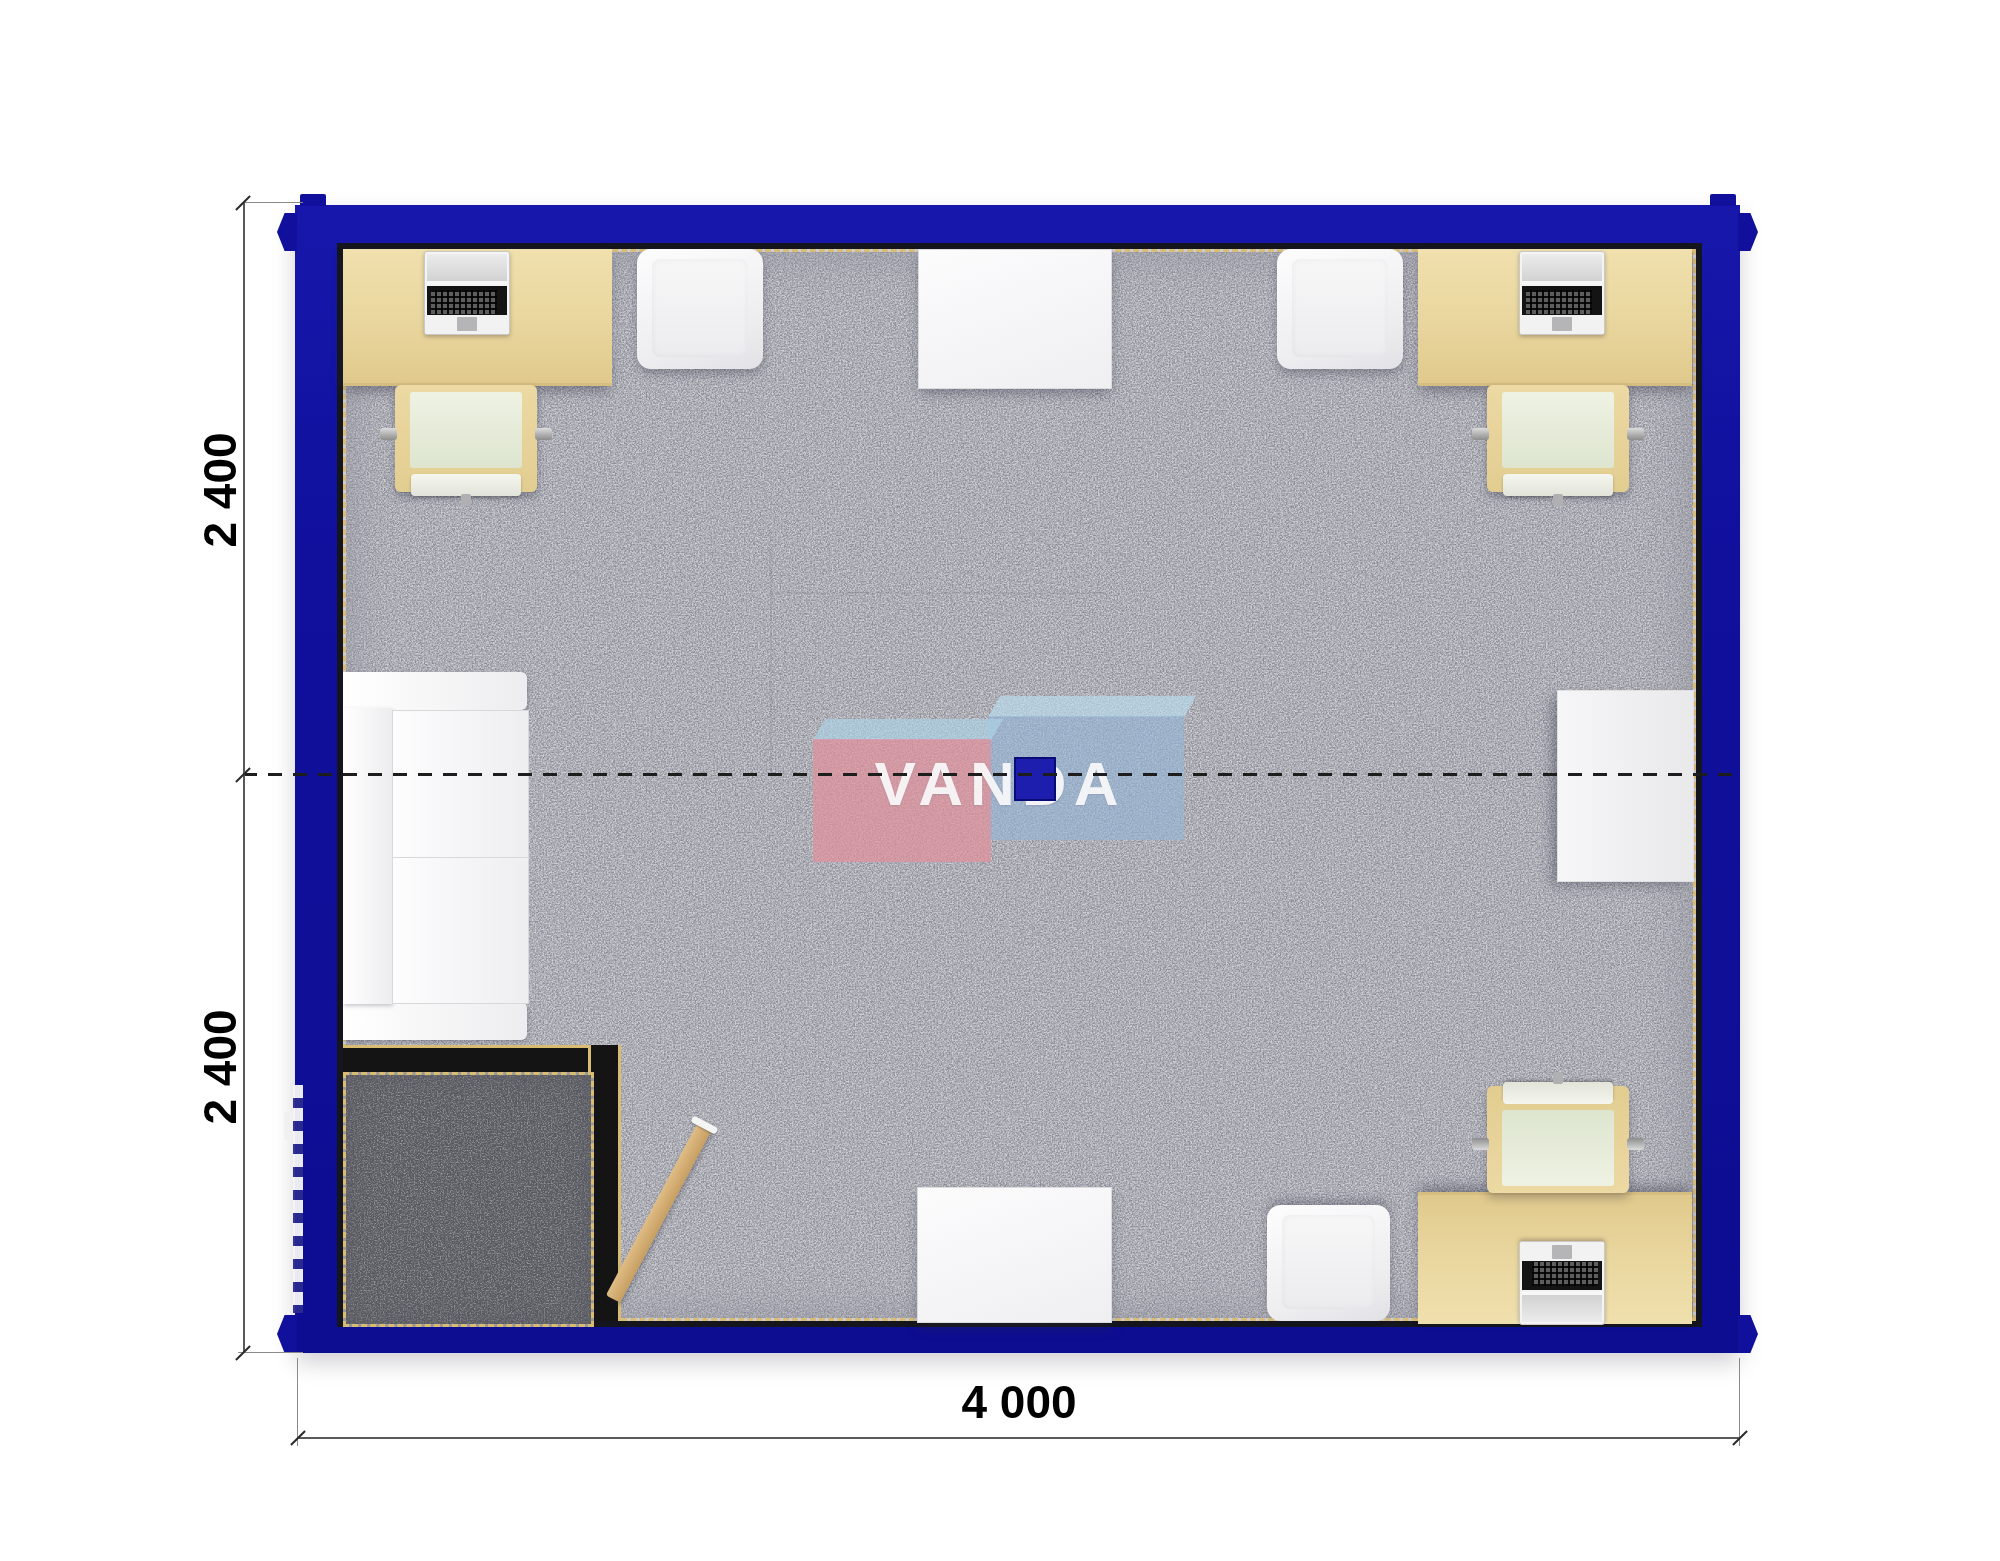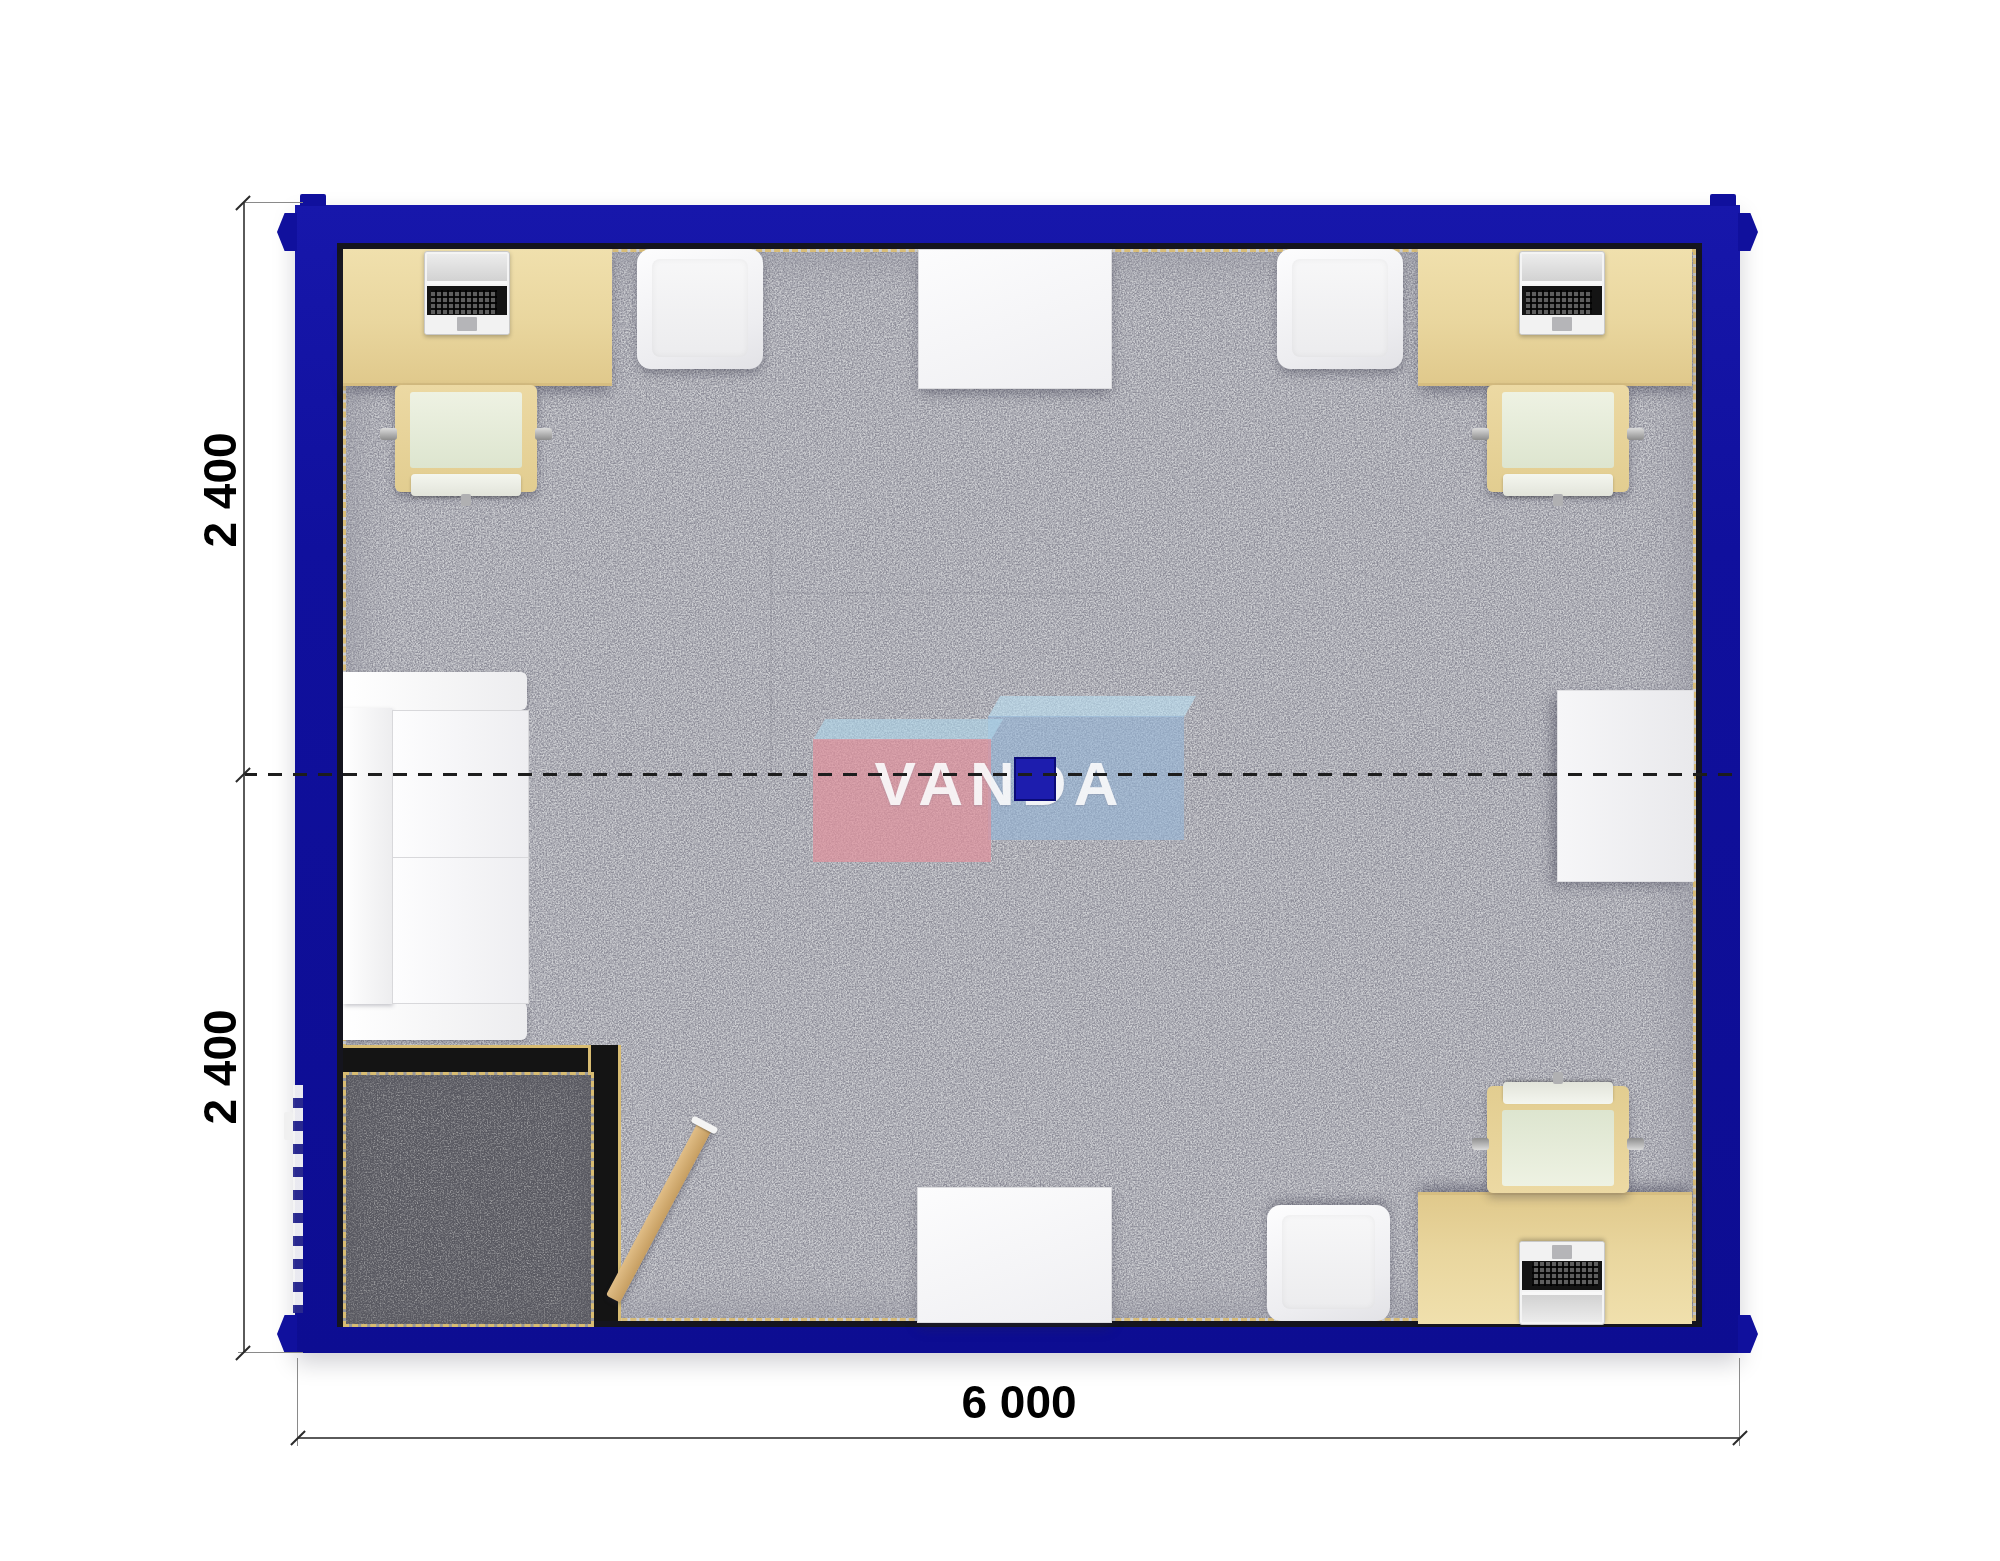--- a/index.html
+++ b/index.html
@@ -262,16 +262,16 @@
   <div class="dim-label" style="left:150px;top:997px;width:140px;height:140px;">
     <span class="rot">2 400</span>
   </div>
 
   <div class="dim" style="left:298px;top:1437px;width:1442px;height:2px;"></div>
   <div class="ext" style="left:297px;top:1358px;width:1px;height:88px;"></div>
   <div class="ext" style="left:1739px;top:1358px;width:1px;height:88px;"></div>
   <div class="tick" style="left:288px;top:1437px;"></div>
   <div class="tick" style="left:1730px;top:1437px;"></div>
   <div class="dim-label" style="left:919px;top:1372px;width:200px;height:60px;">
-    <span>6 000</span>
+    <span>4 000</span>
   </div>
 
 </div>
 
 </body></html>

